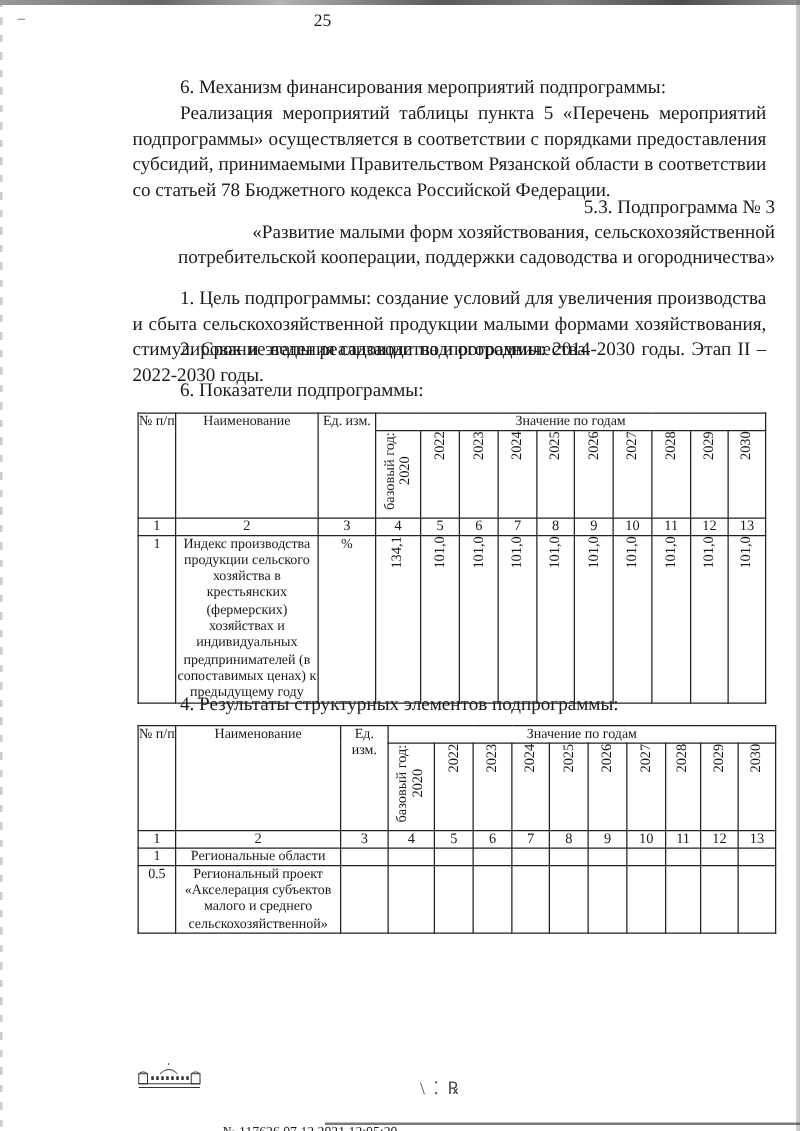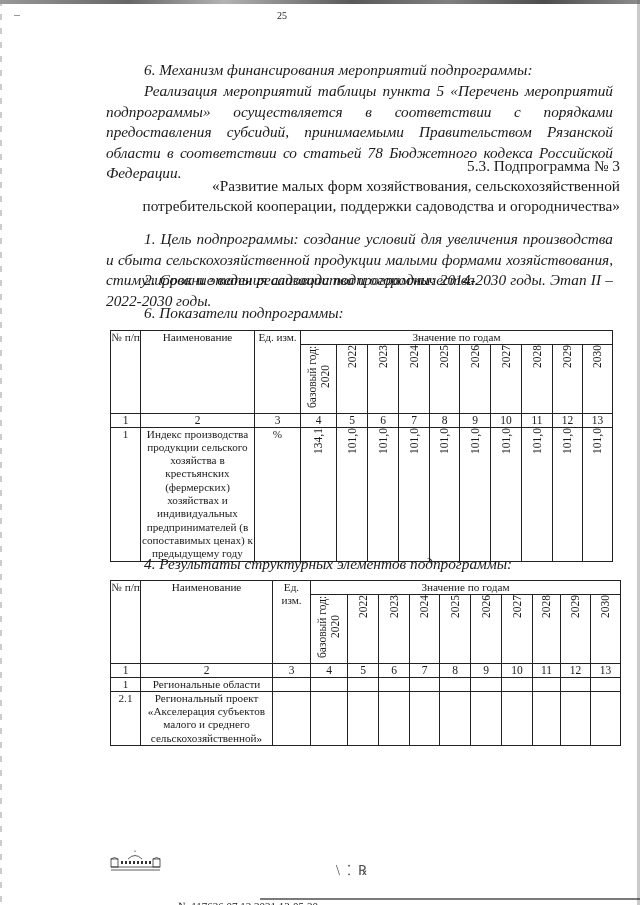--- a/index.html
+++ b/index.html
@@ -5,23 +5,23 @@
   html, body { margin:0; padding:0; }
   body {
     width:640px; height:905px; background:#ffffff; position:relative; overflow:hidden;
     font-family:"Liberation Serif", "DejaVu Serif", serif; color:#1a1a1a;
   }
   .scan-top { position:absolute; left:0; top:0; width:640px; height:4px;
     background:linear-gradient(90deg,#777 0%,#333 20%,#999 35%,#222 55%,#555 70%,#111 85%,#666 100%); opacity:.75; }
   .scan-left { position:absolute; left:0; top:0; width:2px; height:905px;
     background:repeating-linear-gradient(180deg,#999 0 6px,transparent 6px 14px); opacity:.5; }
   .scan-right { position:absolute; right:0; top:0; width:3px; height:905px; background:#666; opacity:.35; }
-  .page-number { position:absolute; left:0; width:516px; top:10px; text-align:center; font-size:10px;padding-left:24px; }
+  .page-number { position:absolute; left:0; width:516px; top:10px; text-align:center; font-size:14px; }
   .para { position:absolute; left:106px; width:507px; font-size:15.3px; line-height:20.5px; text-align:justify; }
-  .indent { text-indent:38px;font-style:italic; }
+  .indent { text-indent:38px; }
   .center { position:absolute; left:100px; width:520px; text-align:right; font-size:15.3px; line-height:20px; }
   table.grid { position:absolute; left:110px; border-collapse:collapse; table-layout:fixed; font-size:11.2px; line-height:13.3px; }
   table.grid td { border:1px solid #222; padding:0; vertical-align:top; text-align:center; }
   td.num { padding-top:1px; }
   td.name { text-align:left; padding-left:3px; padding-right:2px; }
   td.year { vertical-align:middle; height:64px; }
   .vtext { writing-mode:vertical-rl; transform:rotate(180deg); display:inline-block; font-size:11.5px; line-height:12.5px; white-space:nowrap; }
   td.colnum { font-size:11.5px; line-height:13px; height:13px; }
   td.val { vertical-align:middle; }
   .footer { position:absolute; top:868px; left:178px; font-size:11px; letter-spacing:0;margin-top:32px; }
@@ -37,21 +37,21 @@
 <div class="scan-left"></div>
 <div class="scan-right"></div>
 <div class="dash-mark"></div>
 
 <div class="page-number">25</div>
 
 <div class="para indent" style="top:60px;">6. Механизм финансирования мероприятий подпрограммы:</div>
 <div class="para indent" style="top:81px;">Реализация мероприятий таблицы пункта 5 «Перечень мероприятий подпрограммы» осуществляется в соответствии с порядками предоставления субсидий, принимаемыми Правительством Рязанской области в соответствии со статьей 78 Бюджетного кодекса Российской Федерации.</div>
 
 <div class="center" style="top:156px;">5.3. Подпрограмма № 3</div>
-<div class="center" style="top:176px;">«Развитие малых форм хозяйствования, сельскохозяйственной</div>
+<div class="center" style="top:176px;">«Развитие малыми форм хозяйствования, сельскохозяйственной</div>
 <div class="center" style="top:196px;">потребительской кооперации, поддержки садоводства и огородничества»</div>
 
 <div class="para indent" style="top:229px;">1. Цель подпрограммы: создание условий для увеличения производства и сбыта сельскохозяйственной продукции малыми формами хозяйствования, стимулирование ведения садоводства и огородничества.</div>
 <div class="para indent" style="top:270px;">2. Срок и этапы реализации подпрограммы: 2014-2030 годы. Этап II – 2022-2030 годы.</div>
 <div class="para indent" style="top:303px;">6. Показатели подпрограммы:</div>
 
 <table class="grid" style="top:330px;">
   <colgroup>
     <col style="width:30px">
       <col style="width:114px">
@@ -180,21 +180,21 @@
     <td></td>
         <td></td>
     <td></td>
         <td></td>
     <td></td>
         <td></td>
     <td></td>
         <td></td>
   </tr>
   <tr>
-    <td class="num">2.1</td>
+    <td class="num">0.5</td>
     <td class="name">Региональный проект «Акселерация субъектов малого и среднего сельскохозяйственной»</td>
     <td></td>
     <td></td>
         <td></td>
     <td></td>
         <td></td>
     <td></td>
         <td></td>
     <td></td>
         <td></td>

